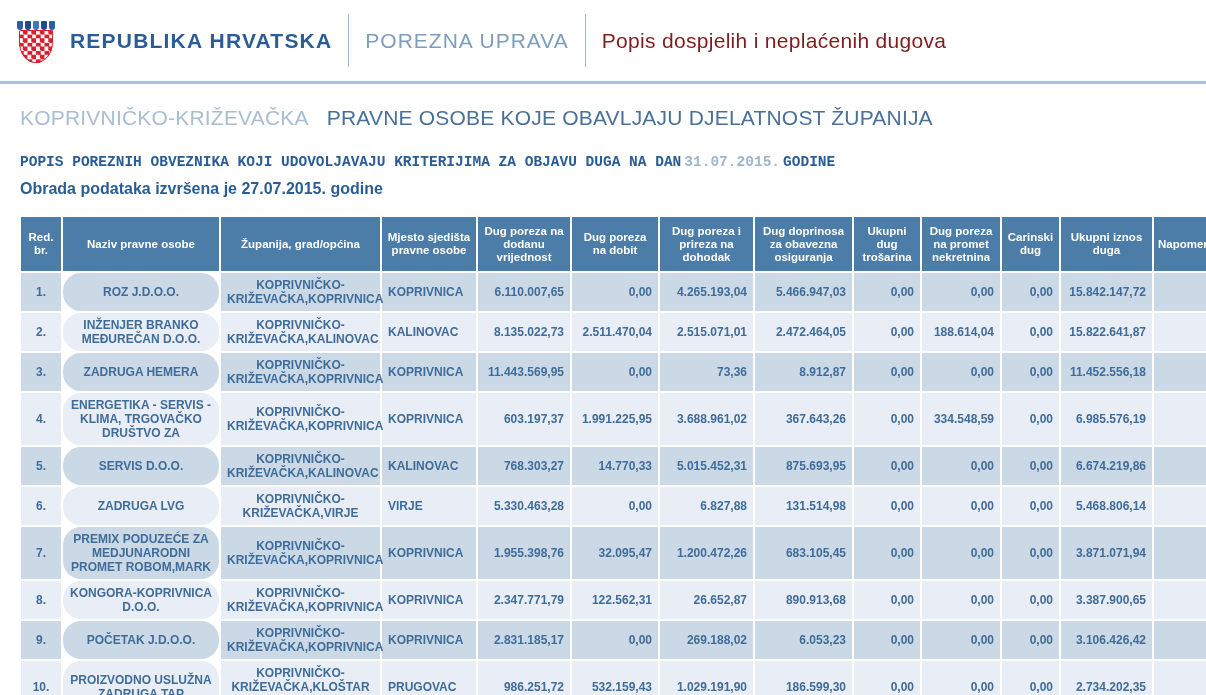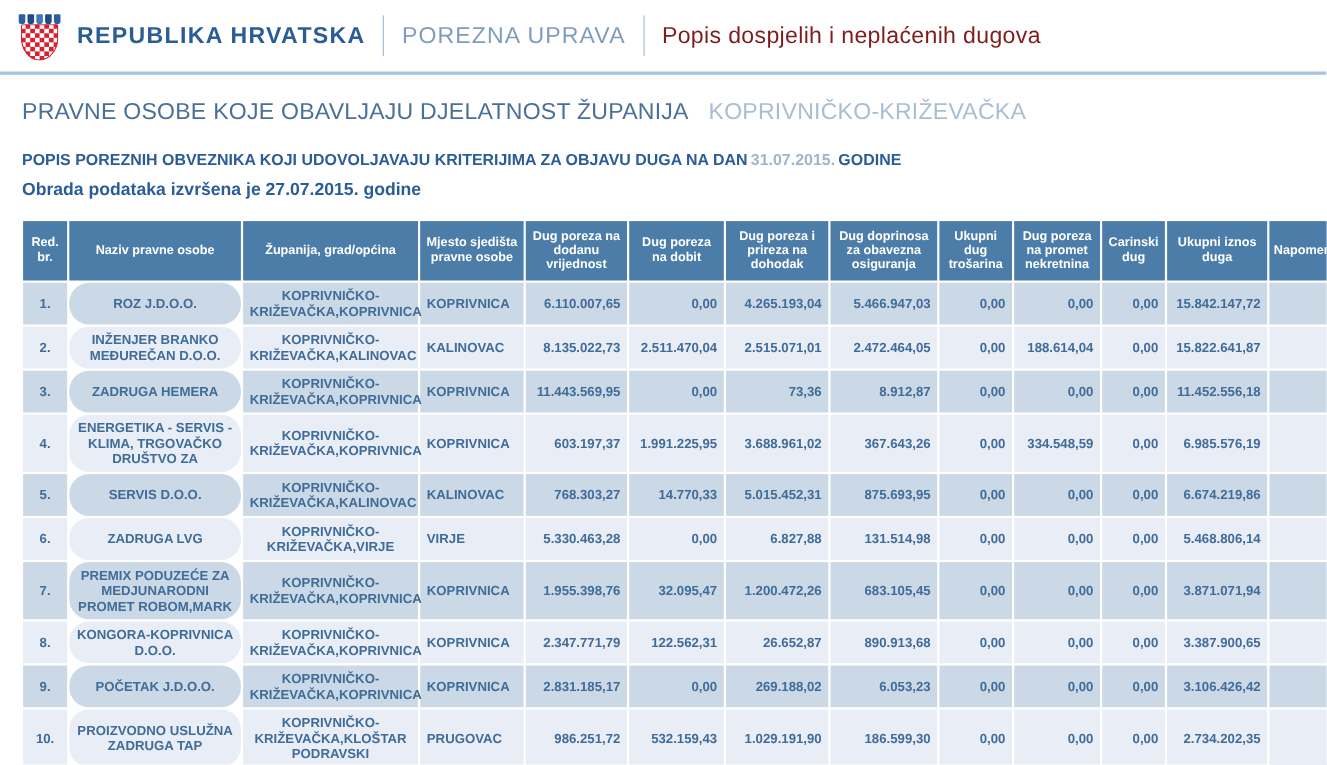--- a/index.html
+++ b/index.html
@@ -13,21 +13,21 @@
     height: 695px;
     overflow: hidden;
     font-family: "Liberation Sans", sans-serif;
     -webkit-font-smoothing: antialiased;
   }
 
   
   #brand-bar {
     display: flex;
     align-items: center;
-    height: 68px;
+    height: 84px;
     padding-left: 16px;
     box-sizing: border-box;
     border-bottom: 3px solid #a8c4dc;
     background: #ffffff;
   }
 
   
   .coa {
     width: 40px;
     height: 48px;
@@ -116,20 +116,21 @@
     letter-spacing: 0.2px;
     white-space: nowrap;
   }
 
   #criteria-line {
     margin-top: 24px;
     font-size: 14.5px;
     font-weight: bold;
     color: #2a5c96;
     white-space: nowrap;
+    font-family: Liberation Mono, monospace;
   }
   #criteria-line .muted {
     color: #9fb5cc;
     font-weight: bold;
     padding: 0 3px;
   }
   #processed-line {
     margin-top: 10px;
     font-size: 16px;
     font-weight: bold;
@@ -210,22 +211,22 @@
   </div>
   <div id="brand-title">REPUBLIKA HRVATSKA</div>
   <div class="brand-sep"></div>
   <div id="brand-dept">POREZNA UPRAVA</div>
   <div class="brand-sep"></div>
   <div id="brand-doc">Popis dospjelih i neplaćenih dugova</div>
 </div>
 
 <div id="page-head">
   <div id="heading-row">
+    <div id="county-name">KOPRIVNIČKO-KRIŽEVAČKA</div>
     <div id="page-title">PRAVNE OSOBE KOJE OBAVLJAJU DJELATNOST ŽUPANIJA</div>
-    <div id="county-name">KOPRIVNIČKO-KRIŽEVAČKA</div>
   </div>
 
   <div id="criteria-line">
     <span>POPIS POREZNIH OBVEZNIKA KOJI UDOVOLJAVAJU KRITERIJIMA ZA OBJAVU DUGA NA DAN</span><span class="muted">31.07.2015.</span><span>GODINE</span>
   </div>
 
   <div id="processed-line">Obrada podataka izvršena je 27.07.2015. godine</div>
 </div>
 
 <div id="debt-table-wrap">

